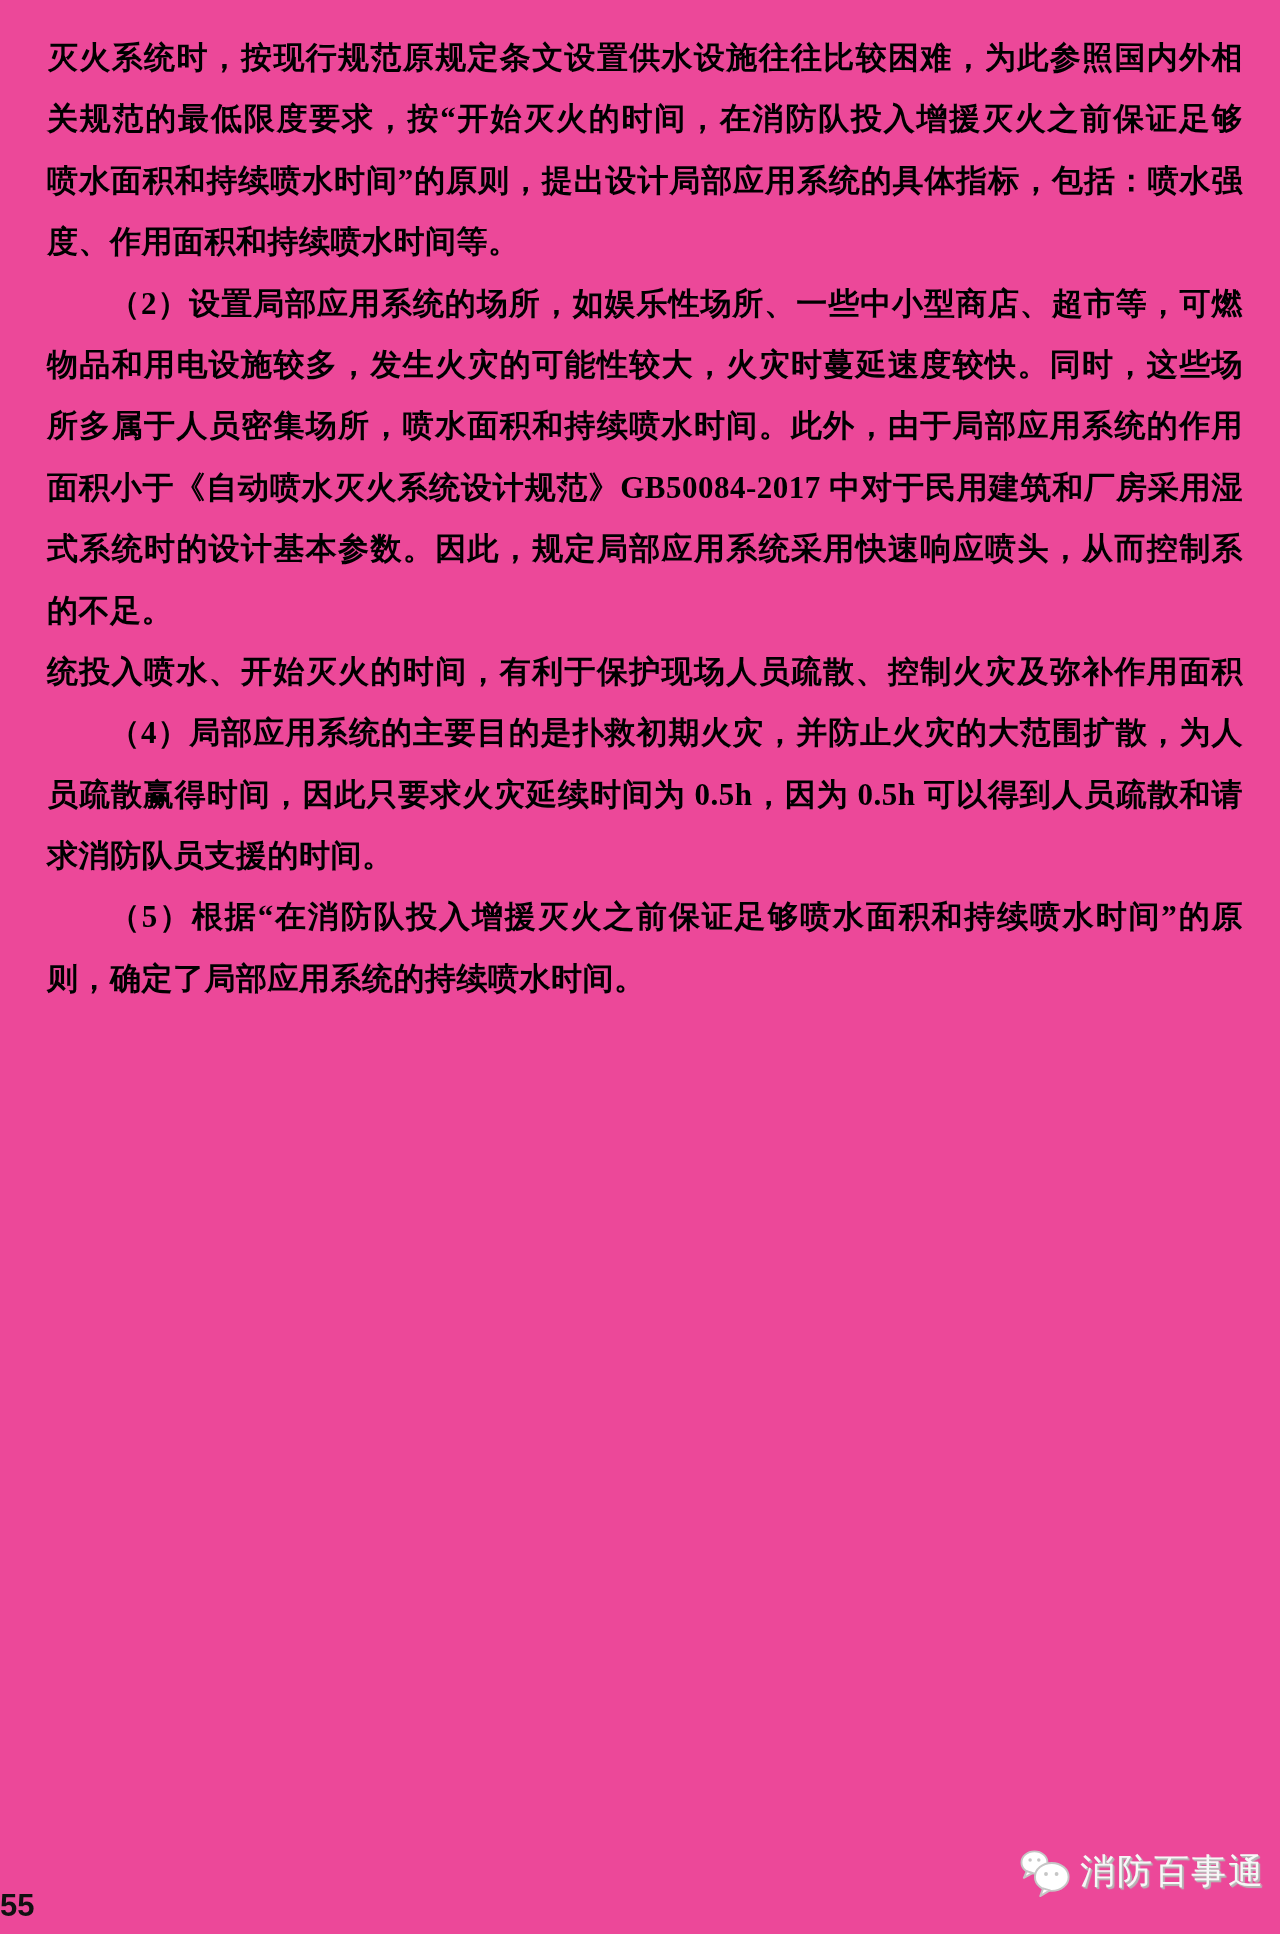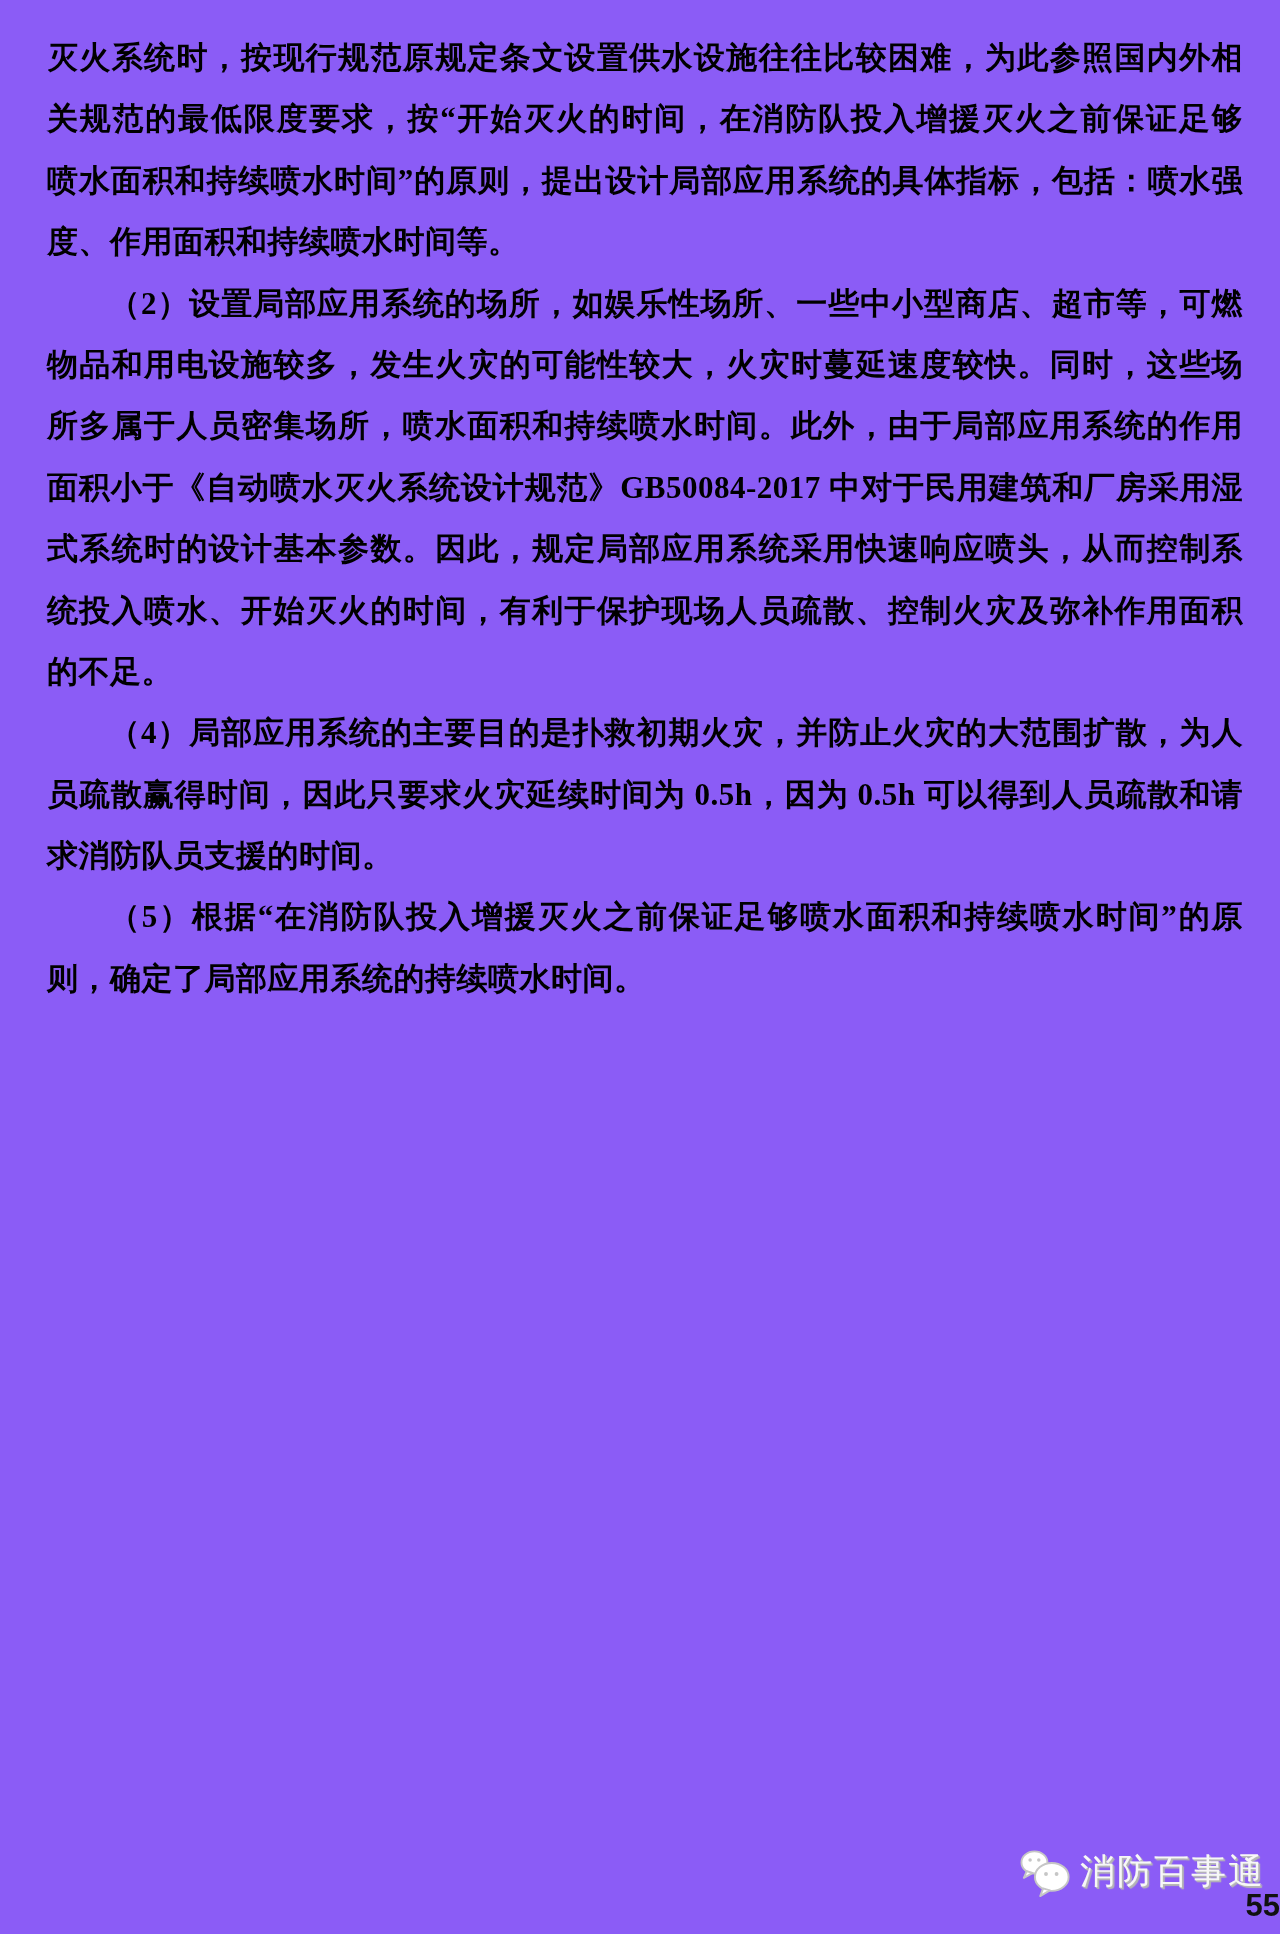--- a/index.html
+++ b/index.html
@@ -9,21 +9,21 @@
     background: #ffffff;
     position: relative;
     font-family: "Liberation Serif", "DejaVu Serif", serif;
     overflow: hidden;
   }
   .page {
     position: absolute;
     left: 0; top: 0;
     width: 1280px;
     height: 1934px;
-    background: #8b5cf6;
+    background: #ec4899;
   }
   .text-block {
     position: absolute;
     left: 47px;
     top: 27px;
     width: 1196px;
   }
   .line {
     font-size: 31px;
     line-height: 61.4px;
@@ -38,21 +38,21 @@
   .para-end {
     text-align: center;
     text-align-last: left;
   }
   .indent { text-indent: 2em; }
   .page-number {
     position: absolute;
     left: 0;
     right: 0;
     top: 1888px;
-    text-align: right;
+    text-align: left;
     font-family: "Liberation Sans", "DejaVu Sans", sans-serif;
     font-weight: bold;
     font-size: 31px;
     color: #111111;
   }
   .watermark {
     position: absolute;
     left: 1020px;
     top: 1848px;
     width: 245px;
@@ -78,22 +78,22 @@
   <div class="text-block">
     <div class="line">灭火系统时，按现行规范原规定条文设置供水设施往往比较困难，为此参照国内外相</div>
     <div class="line">关规范的最低限度要求，按“开始灭火的时间，在消防队投入增援灭火之前保证足够</div>
     <div class="line">喷水面积和持续喷水时间”的原则，提出设计局部应用系统的具体指标，包括：喷水强</div>
     <div class="line para-end">度、作用面积和持续喷水时间等。</div>
     <div class="line indent">（2）设置局部应用系统的场所，如娱乐性场所、一些中小型商店、超市等，可燃</div>
     <div class="line">物品和用电设施较多，发生火灾的可能性较大，火灾时蔓延速度较快。同时，这些场</div>
     <div class="line">所多属于人员密集场所，喷水面积和持续喷水时间。此外，由于局部应用系统的作用</div>
     <div class="line">面积小于《自动喷水灭火系统设计规范》GB50084-2017 中对于民用建筑和厂房采用湿</div>
     <div class="line">式系统时的设计基本参数。因此，规定局部应用系统采用快速响应喷头，从而控制系</div>
+    <div class="line para-end">的不足。</div>
     <div class="line">统投入喷水、开始灭火的时间，有利于保护现场人员疏散、控制火灾及弥补作用面积</div>
-    <div class="line para-end">的不足。</div>
     <div class="line indent">（4）局部应用系统的主要目的是扑救初期火灾，并防止火灾的大范围扩散，为人</div>
     <div class="line">员疏散赢得时间，因此只要求火灾延续时间为 0.5h，因为 0.5h 可以得到人员疏散和请</div>
     <div class="line para-end">求消防队员支援的时间。</div>
     <div class="line indent">（5）根据“在消防队投入增援灭火之前保证足够喷水面积和持续喷水时间”的原</div>
     <div class="line para-end">则，确定了局部应用系统的持续喷水时间。</div>
   </div>
 
   <div class="watermark">
     <svg class="wechat-icon" width="54" height="52" viewBox="0 0 54 52" xmlns="http://www.w3.org/2000/svg">
 

